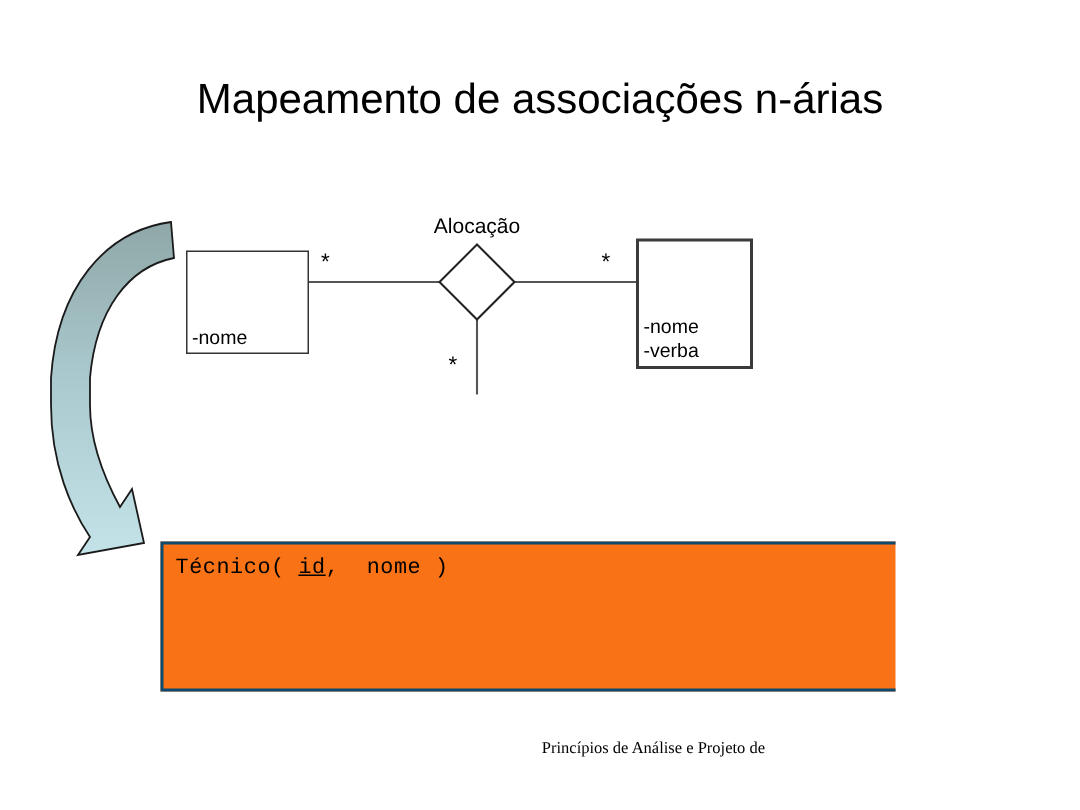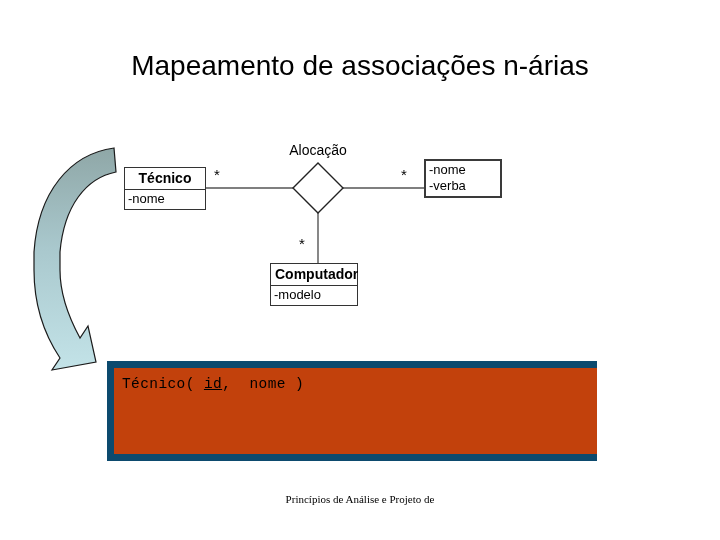--- a/index.html
+++ b/index.html
@@ -73,20 +73,21 @@
     color: #000000;
     padding: 2px 4px 3px 4px;
     border-bottom: 1px solid #333333;
     white-space: nowrap;
   }
   .uml-class.thick .cls-name {
     border-bottom: 2px solid #3a3a3a;
   }
   .uml-class .cls-attrs {
     padding: 1px 3px 2px 3px;
+    margin-top: 48px;
   }
   .uml-class .cls-attr {
     font-family: "Liberation Sans", sans-serif;
     font-size: 13px;
     color: #000000;
     line-height: 16px;
     white-space: nowrap;
   }
 
   #class-tecnico    { left: 124px; top: 167px; width: 82px; }
@@ -116,23 +117,23 @@
   #mult-projeto    { left: 401px; top: 170px; }
   #mult-computador { left: 299px; top: 239px; }
 
   
   #schema-box {
     position: absolute;
     left: 107px;
     top: 361px;
     width: 585px;
     height: 100px;
-    border: 7px solid #0c4a6e;
+    border: 2px solid #0c4a6e;
     box-sizing: border-box;
-    background: #c2410c;
+    background: #f97316;
     padding: 7px 0 0 8px;
   }
   .schema-line {
     font-family: "Liberation Mono", monospace;
     font-size: 14.5px;
     line-height: 19px;
     color: #000000;
     white-space: pre;
     letter-spacing: 0.4px;
   }
@@ -145,21 +146,21 @@
     border-bottom: 1px dashed #000000;
     padding-bottom: 1px;
   }
 
   
   #footer-credit {
     position: absolute;
     left: 210px;
     top: 492px;
     width: 300px;
-    text-align: center;
+    text-align: right;
     font-family: "Liberation Serif", serif;
     font-size: 11px;
     line-height: 14px;
     color: #000000;
   }
   #footer-pagenum {
     position: absolute;
     left: 650px;
     top: 494px;
     width: 40px;
@@ -199,39 +200,32 @@
       <line x1="343" y1="188" x2="424" y2="188" stroke="#555555" stroke-width="1.4"></line>
 
       <line x1="318" y1="213" x2="318" y2="263" stroke="#555555" stroke-width="1.4"></line>
 
       <polygon points="318,163 343,188 318,213 293,188" fill="#ffffff" stroke="#222222" stroke-width="1.4"></polygon>
     </svg>
 
     <div id="assoc-diamond-label">Alocação</div>
 
     <div class="uml-class" id="class-tecnico">
-      <div class="cls-name">Técnico</div>
       <div class="cls-attrs">
         <div class="cls-attr">-nome</div>
       </div>
     </div>
 
     <div class="uml-class thick" id="class-projeto">
       <div class="cls-attrs">
         <div class="cls-attr">-nome</div>
         <div class="cls-attr">-verba</div>
       </div>
     </div>
 
-    <div class="uml-class" id="class-computador">
-      <div class="cls-name">Computador</div>
-      <div class="cls-attrs">
-        <div class="cls-attr">-modelo</div>
-      </div>
-    </div>
 
     <div class="mult" id="mult-tecnico">*</div>
     <div class="mult" id="mult-projeto">*</div>
     <div class="mult" id="mult-computador">*</div>
   </div>
 
   <div id="schema-box">
     <div class="schema-line"><span>Técnico( </span><span class="pk">id</span><span>,  nome )</span></div>
   </div>
 

